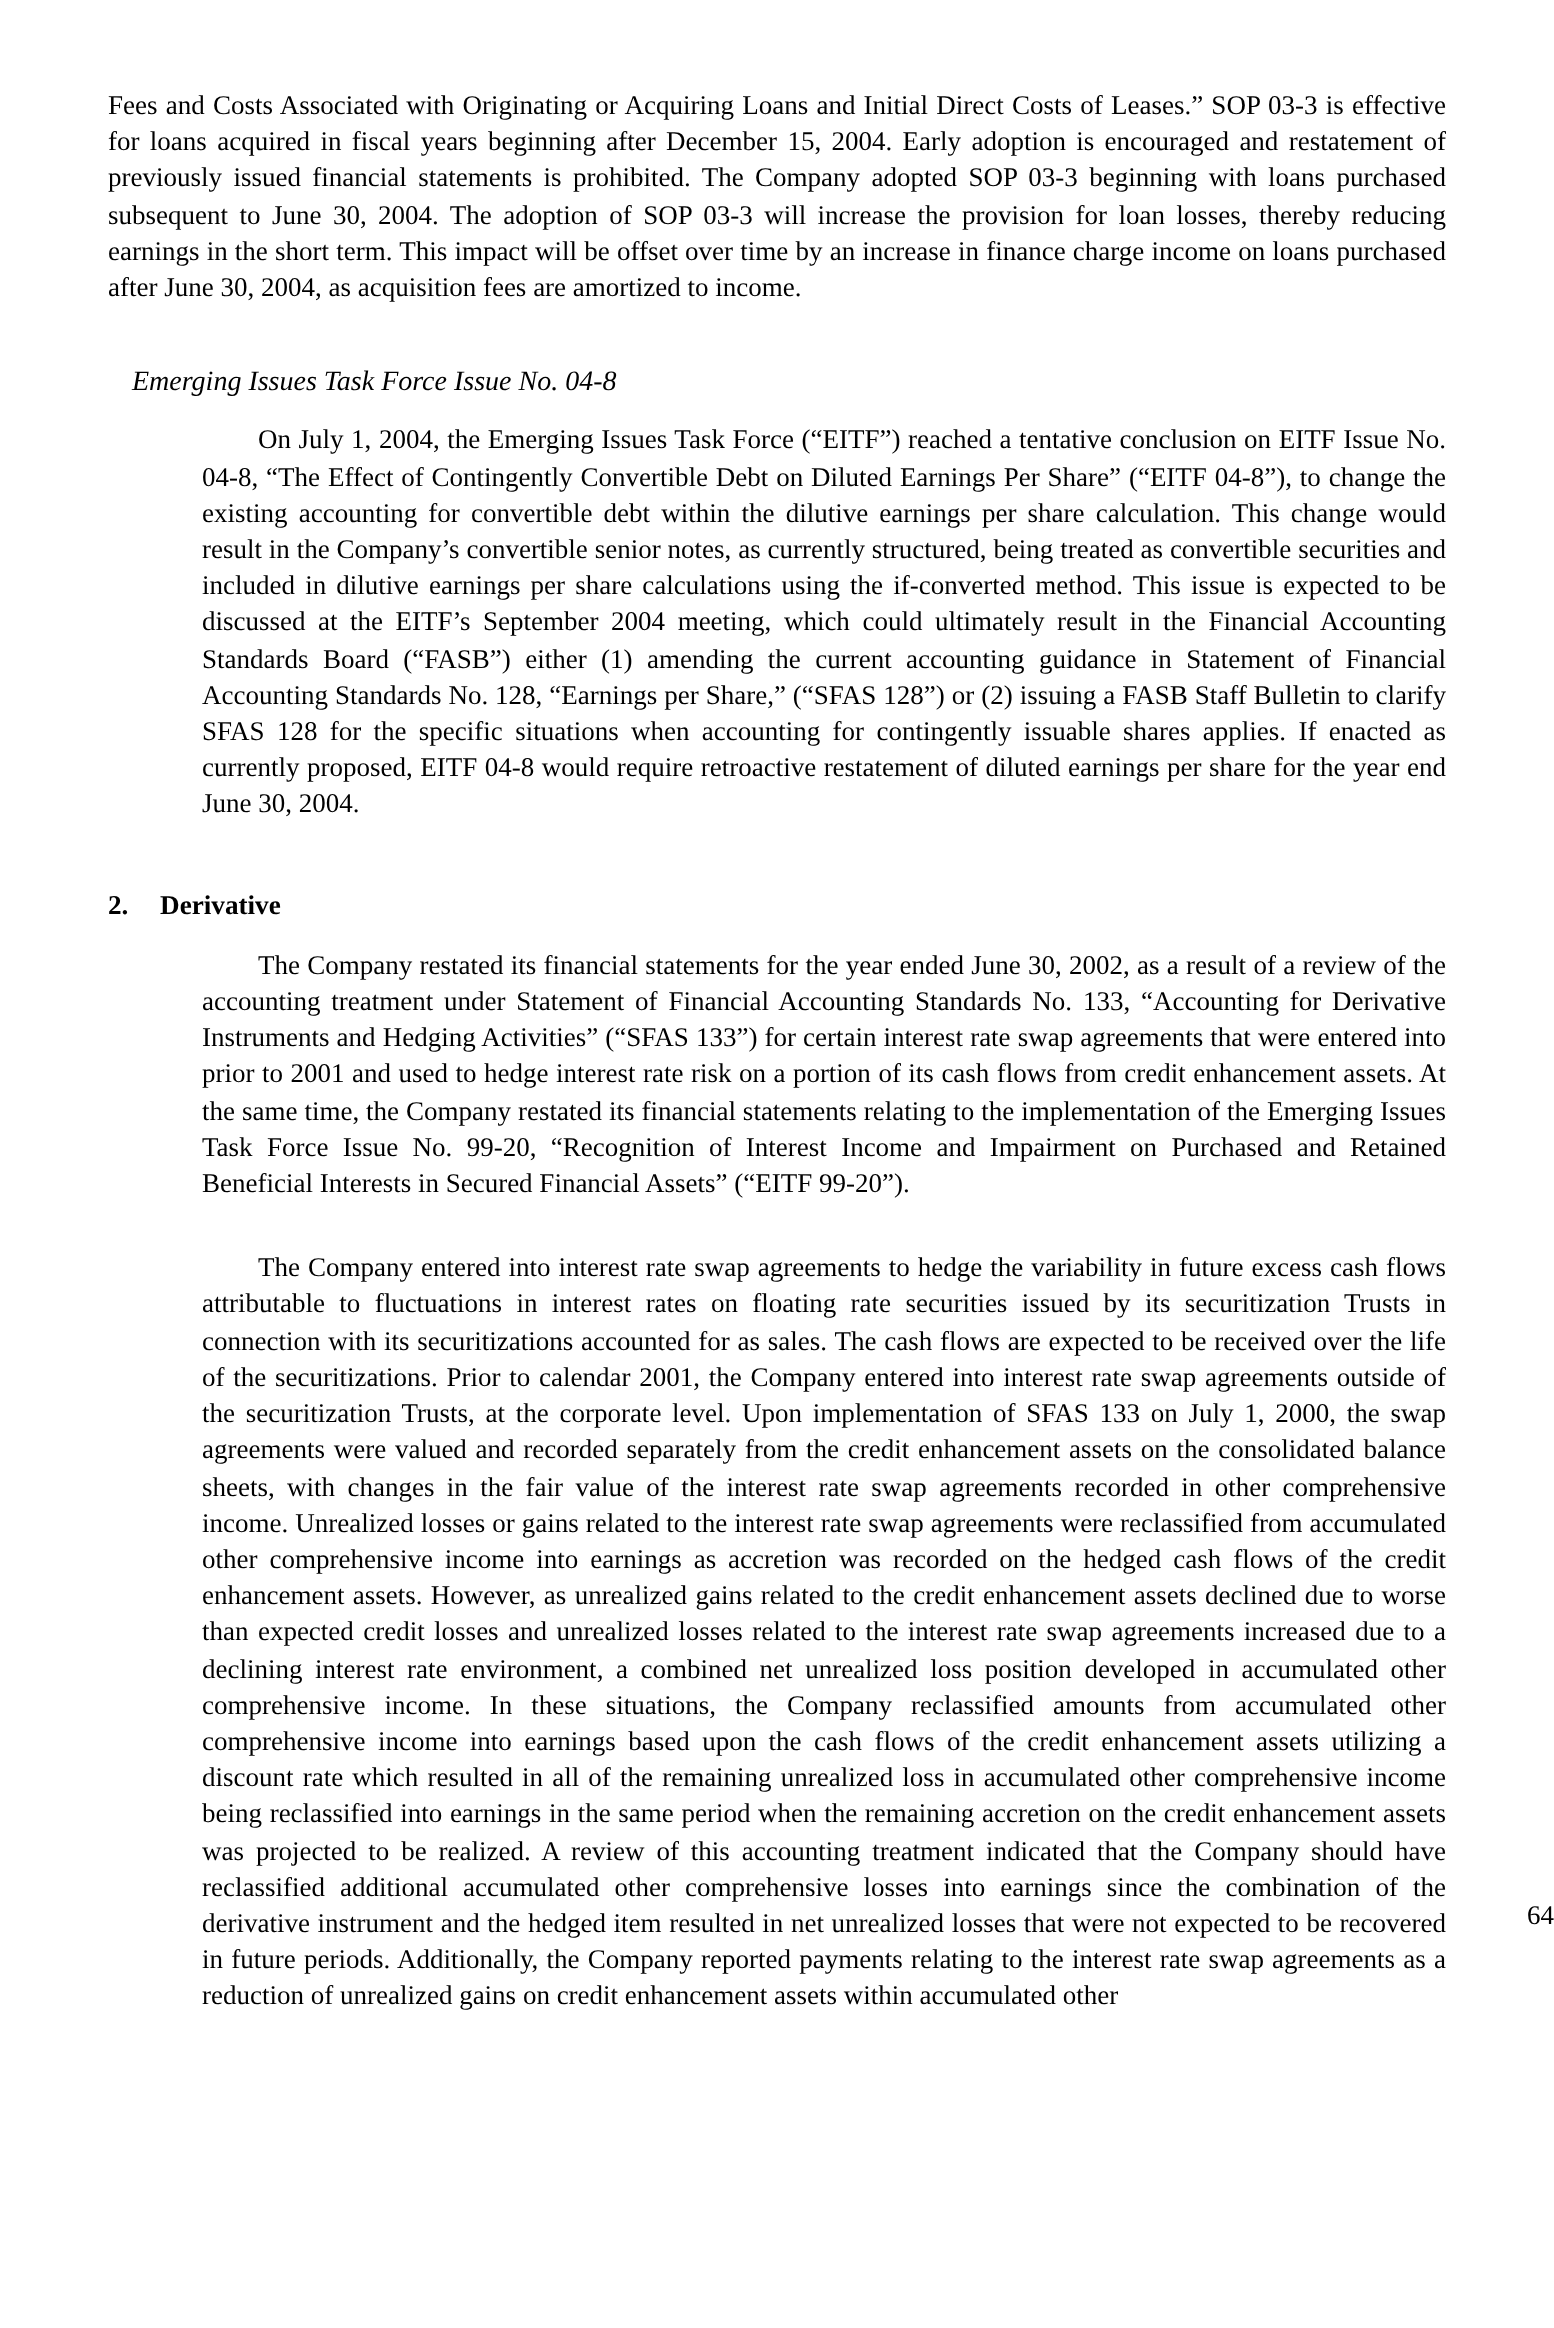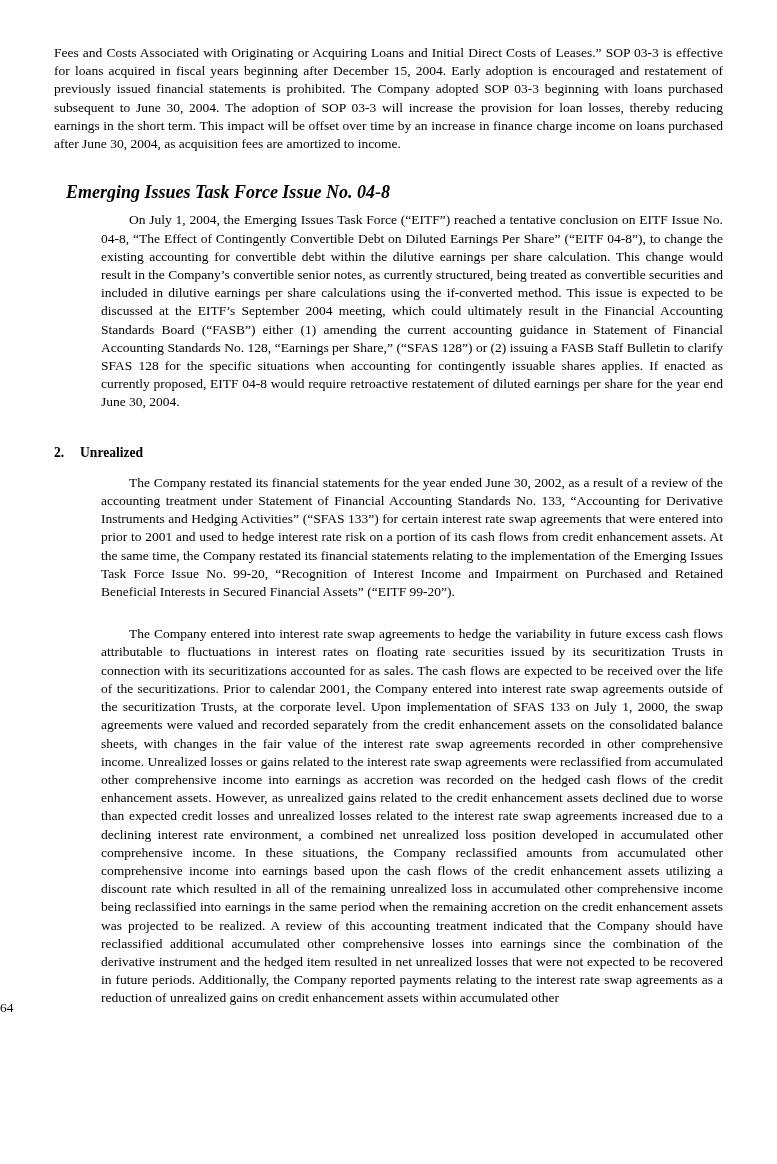--- a/index.html
+++ b/index.html
@@ -28,59 +28,59 @@
     line-height: 18.2px;
     text-align: justify;
     margin: 0 0 24px 0;
   }
   .first-line-indent {
     text-indent: 28px;
     margin-left: 47px;
   }
   .heading-italic {
     font-style: italic;
-    font-weight: bold;
-    font-size: 18px;
+    font-weight: normal;
+    font-size: 14px;
     line-height: 18.2px;
     margin: 30px 0 10px 12px;
   }
   .heading-bold {
     font-weight: bold;
     font-size: 13.6px;
     line-height: 18.2px;
     margin: 32px 0 12px 0;
   }
   .heading-bold .section-num {
     display: inline-block;
     min-width: 26px;
   }
   .page-number {
     position: absolute;
-    top: 999px;
+    top: 949px;
     left: 0;
     width: 100%;
-    text-align: left;
+    text-align: right;
     font-size: 13.5px;
     line-height: 18.2px;
   }
 </style>
 </head>
 <body>
 
 <div class="sheet">
   <div class="content">
 
     <p class="body-para">Fees and Costs Associated with Originating or Acquiring Loans and Initial Direct Costs of Leases.” SOP 03-3 is effective for loans acquired in fiscal years beginning after December 15, 2004. Early adoption is encouraged and restatement of previously issued financial statements is prohibited. The Company adopted SOP 03-3 beginning with loans purchased subsequent to June 30, 2004. The adoption of SOP 03-3 will increase the provision for loan losses, thereby reducing earnings in the short term. This impact will be offset over time by an increase in finance charge income on loans purchased after June 30, 2004, as acquisition fees are amortized to income.</p>
 
     <h3 class="heading-italic">Emerging Issues Task Force Issue No. 04-8</h3>
 
     <p class="body-para first-line-indent">On July 1, 2004, the Emerging Issues Task Force (“EITF”) reached a tentative conclusion on EITF Issue No. 04-8, “The Effect of Contingently Convertible Debt on Diluted Earnings Per Share” (“EITF 04-8”), to change the existing accounting for convertible debt within the dilutive earnings per share calculation. This change would result in the Company’s convertible senior notes, as currently structured, being treated as convertible securities and included in dilutive earnings per share calculations using the if-converted method. This issue is expected to be discussed at the EITF’s September 2004 meeting, which could ultimately result in the Financial Accounting Standards Board (“FASB”) either (1) amending the current accounting guidance in Statement of Financial Accounting Standards No. 128, “Earnings per Share,” (“SFAS 128”) or (2) issuing a FASB Staff Bulletin to clarify SFAS 128 for the specific situations when accounting for contingently issuable shares applies. If enacted as currently proposed, EITF 04-8 would require retroactive restatement of diluted earnings per share for the year end June 30, 2004.</p>
 
     <h2 class="heading-bold">
-      <span class="section-num">2.</span><span>Unrealized</span>
+      <span class="section-num">2.</span><span>Derivative</span>
     </h2>
 
     <p class="body-para first-line-indent">The Company restated its financial statements for the year ended June 30, 2002, as a result of a review of the accounting treatment under Statement of Financial Accounting Standards No. 133, “Accounting for Derivative Instruments and Hedging Activities” (“SFAS 133”) for certain interest rate swap agreements that were entered into prior to 2001 and used to hedge interest rate risk on a portion of its cash flows from credit enhancement assets. At the same time, the Company restated its financial statements relating to the implementation of the Emerging Issues Task Force Issue No. 99-20, “Recognition of Interest Income and Impairment on Purchased and Retained Beneficial Interests in Secured Financial Assets” (“EITF 99-20”).</p>
 
     <p class="body-para first-line-indent">The Company entered into interest rate swap agreements to hedge the variability in future excess cash flows attributable to fluctuations in interest rates on floating rate securities issued by its securitization Trusts in connection with its securitizations accounted for as sales. The cash flows are expected to be received over the life of the securitizations. Prior to calendar 2001, the Company entered into interest rate swap agreements outside of the securitization Trusts, at the corporate level. Upon implementation of SFAS 133 on July 1, 2000, the swap agreements were valued and recorded separately from the credit enhancement assets on the consolidated balance sheets, with changes in the fair value of the interest rate swap agreements recorded in other comprehensive income. Unrealized losses or gains related to the interest rate swap agreements were reclassified from accumulated other comprehensive income into earnings as accretion was recorded on the hedged cash flows of the credit enhancement assets. However, as unrealized gains related to the credit enhancement assets declined due to worse than expected credit losses and unrealized losses related to the interest rate swap agreements increased due to a declining interest rate environment, a combined net unrealized loss position developed in accumulated other comprehensive income. In these situations, the Company reclassified amounts from accumulated other comprehensive income into earnings based upon the cash flows of the credit enhancement assets utilizing a discount rate which resulted in all of the remaining unrealized loss in accumulated other comprehensive income being reclassified into earnings in the same period when the remaining accretion on the credit enhancement assets was projected to be realized. A review of this accounting treatment indicated that the Company should have reclassified additional accumulated other comprehensive losses into earnings since the combination of the derivative instrument and the hedged item resulted in net unrealized losses that were not expected to be recovered in future periods. Additionally, the Company reported payments relating to the interest rate swap agreements as a reduction of unrealized gains on credit enhancement assets within accumulated other</p>
 
   </div>
 
   <div class="page-number">64</div>
 </div>

